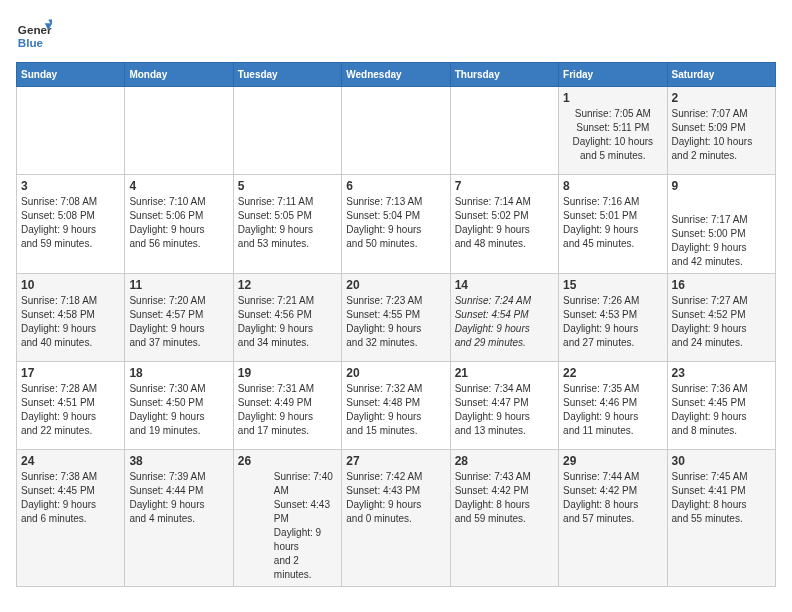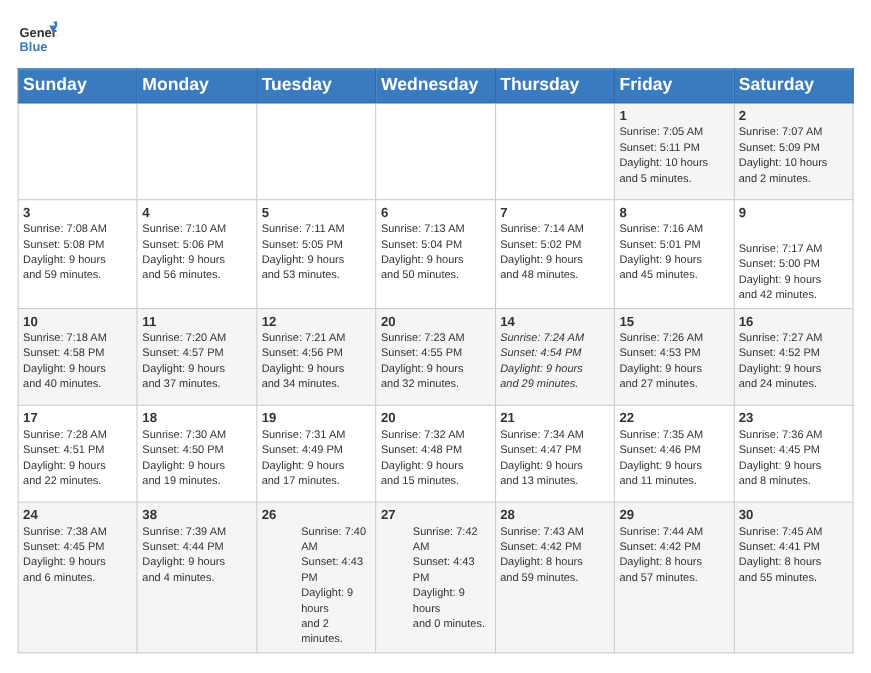--- a/index.html
+++ b/index.html
@@ -38,21 +38,21 @@
       color: #555;
     }
     .calendar-table {
       width: 100%;
       border-collapse: collapse;
       table-layout: fixed;
     }
     .calendar-table th {
       background: #3a7abf;
       color: #fff;
-      font-size: 16px;
+      font-size: 10px;
       font-weight: bold;
       padding: 6px 4px;
       text-align: left;
       border: 1px solid #2e6aaa;
     }
     .calendar-table td {
       border: 1px solid #ccc;
       vertical-align: top;
       padding: 4px;
       font-size: 10.5px;
@@ -113,21 +113,21 @@
   </thead>
   <tbody id="calendar-body">
   <tr>
         <td class="empty-cell"></td>
         <td class="empty-cell"></td>
         <td class="empty-cell"></td>
         <td class="empty-cell"></td>
         <td class="empty-cell"></td>
         <td>
           <span class="day-number">1</span>
-          <div class="day-info" style="white-space: pre-line;">Sunrise: 7:05 AM
+          <div class="day-info" style="white-space: pre-line; text-align: center;">Sunrise: 7:05 AM
 Sunset: 5:11 PM
 Daylight: 10 hours
 and 5 minutes.</div>
         </td>
         <td>
           <span class="day-number">2</span>
           <div class="day-info" style="white-space: pre-line;">Sunrise: 7:07 AM
 Sunset: 5:09 PM
 Daylight: 10 hours
 and 2 minutes.</div>
@@ -303,21 +303,21 @@
         </td>
         <td>
           <span class="day-number">26</span>
           <div class="day-info" style="white-space: pre-line; margin-left: 36px;">Sunrise: 7:40 AM
 Sunset: 4:43 PM
 Daylight: 9 hours
 and 2 minutes.</div>
         </td>
         <td>
           <span class="day-number">27</span>
-          <div class="day-info" style="white-space: pre-line; margin-left: 29px;">Sunrise: 7:42 AM
+          <div class="day-info" style="white-space: pre-line;">Sunrise: 7:42 AM
 Sunset: 4:43 PM
 Daylight: 9 hours
 and 0 minutes.</div>
         </td>
         <td>
           <span class="day-number">28</span>
           <div class="day-info" style="white-space: pre-line;">Sunrise: 7:43 AM
 Sunset: 4:42 PM
 Daylight: 8 hours
 and 59 minutes.</div>

